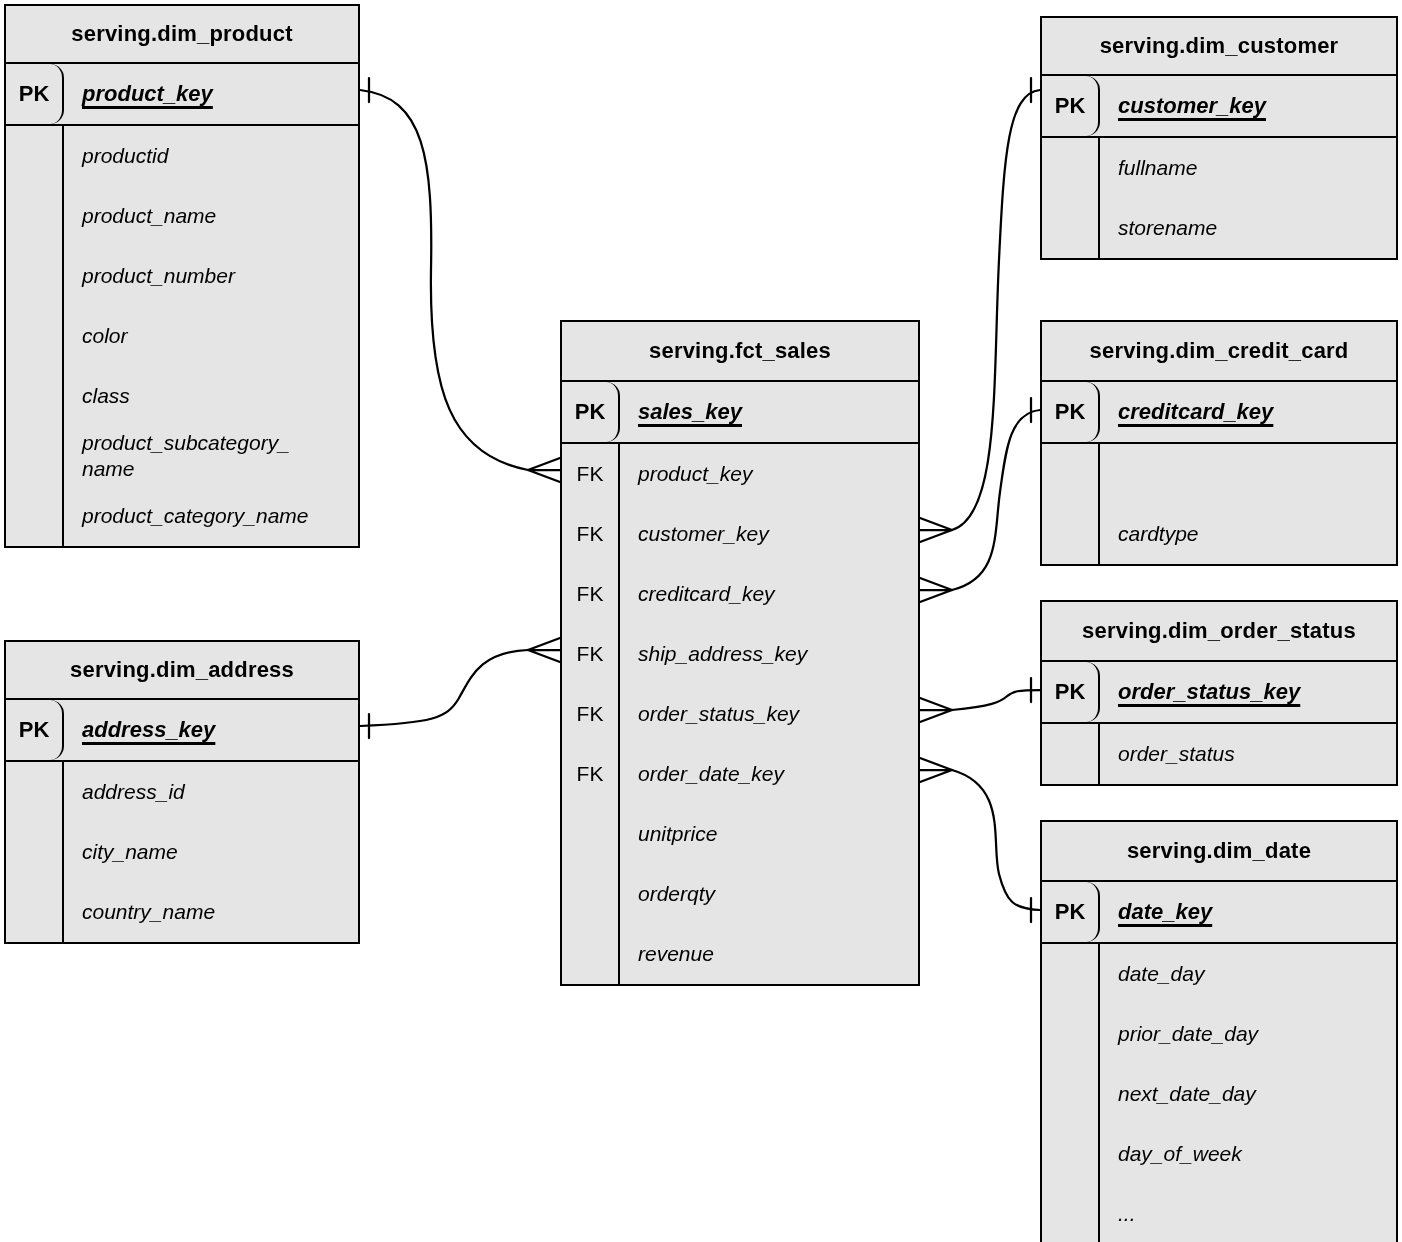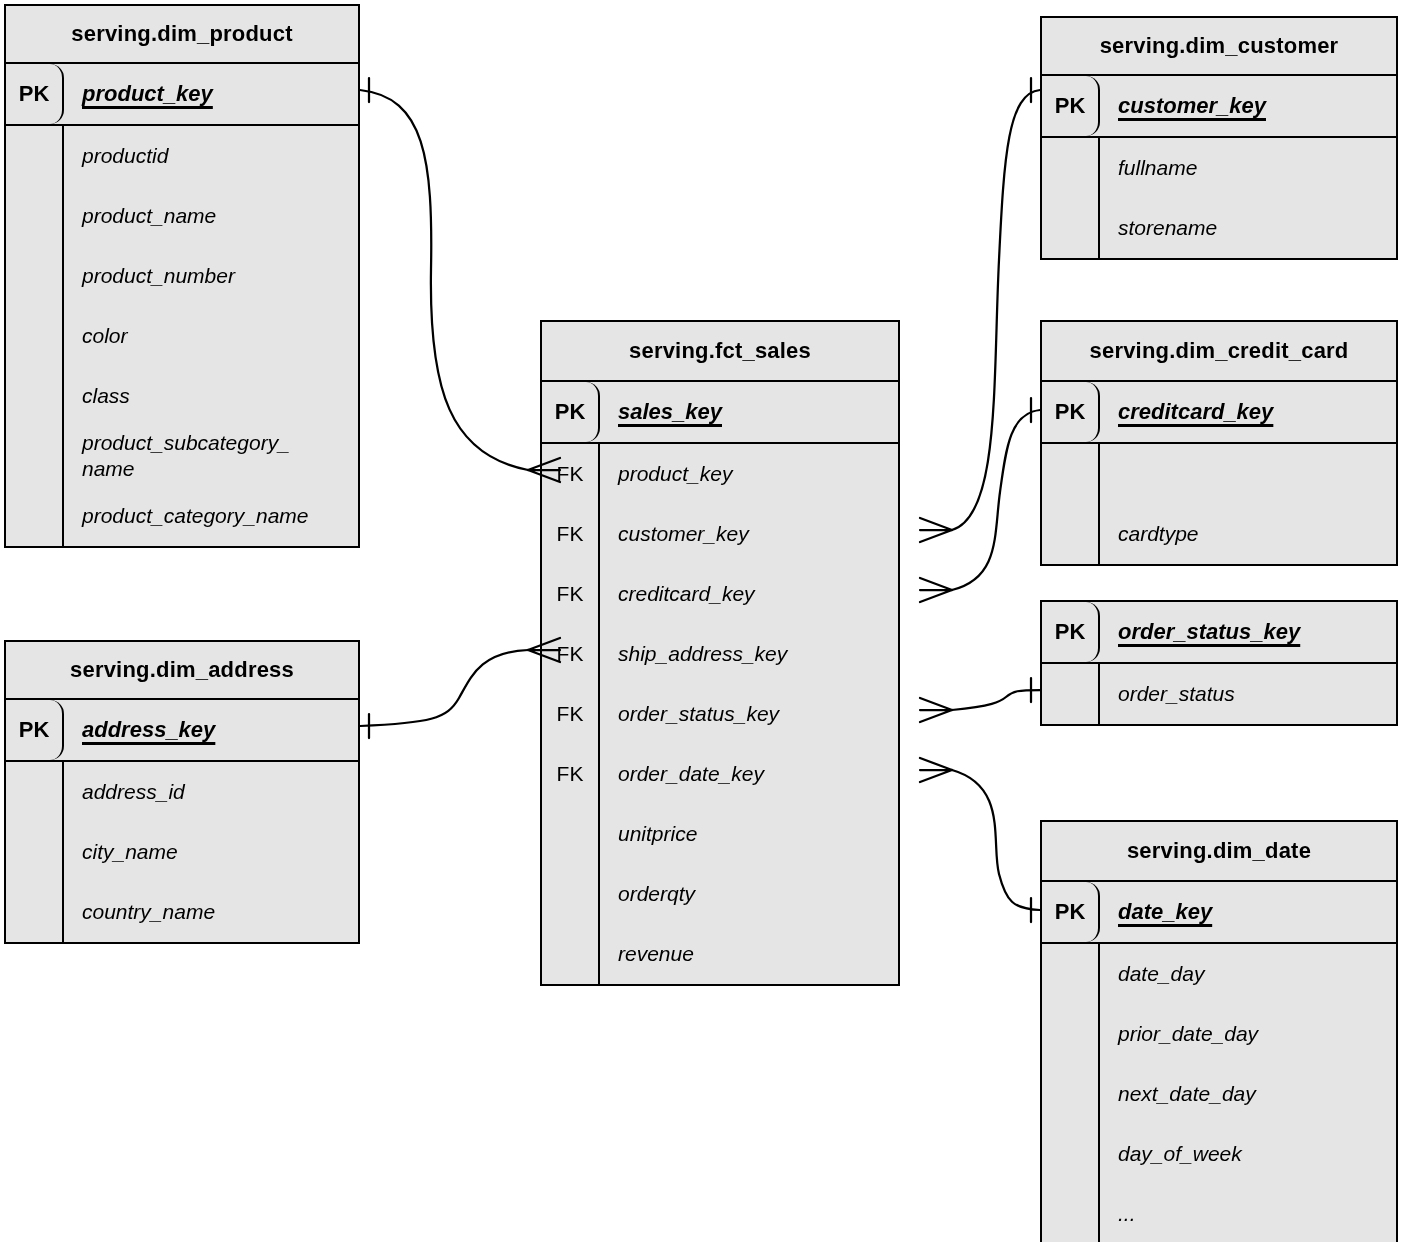--- a/index.html
+++ b/index.html
@@ -71,21 +71,21 @@
     font-size: 22px;
   }
   .cell-field.pk-field span {
     text-decoration: underline;
     text-decoration-thickness: 2.5px;
     text-underline-offset: 5px;
   }
   
   #t-dim_product      { left: 4px;    top: 4px;   width: 356px; }
   #t-dim_customer     { left: 1040px; top: 16px;   width: 358px; }
-  #t-fct_sales        { left: 540px;  top: 320px; width: 360px; }
+  #t-fct_sales        { left: 560px;  top: 320px; width: 360px; }
   #t-fct_sales .tbl-title,
   #t-dim_credit_card .tbl-title,
   #t-dim_order_status .tbl-title,
   #t-dim_date .tbl-title { height: 58px; }
   #t-dim_credit_card  { left: 1040px; top: 320px; width: 358px; }
   #t-dim_order_status { left: 1040px; top: 600px; width: 358px; }
   #t-dim_date         { left: 1040px; top: 820px; width: 358px; }
   #t-dim_address      { left: 4px;    top: 640px; width: 356px; }
 </style>
 </head>
@@ -241,20 +241,21 @@
         <div class="cell-key"></div>
       </div>
       <div class="tbl-row">
         <div class="cell-key"></div>
         <div class="cell-field">
           <span>cardtype</span>
         </div>
       </div>
     </div>
   <div class="tbl" id="t-dim_order_status">
+      <div class="tbl-title">serving.dim_order_status</div>
       <div class="tbl-row pk-row">
         <div class="cell-key bold">PK</div>
         <div class="cell-field pk-field">
           <span>order_status_key</span>
         </div>
       </div>
       <div class="tbl-row">
         <div class="cell-key"></div>
         <div class="cell-field">
           <span>order_status</span>

